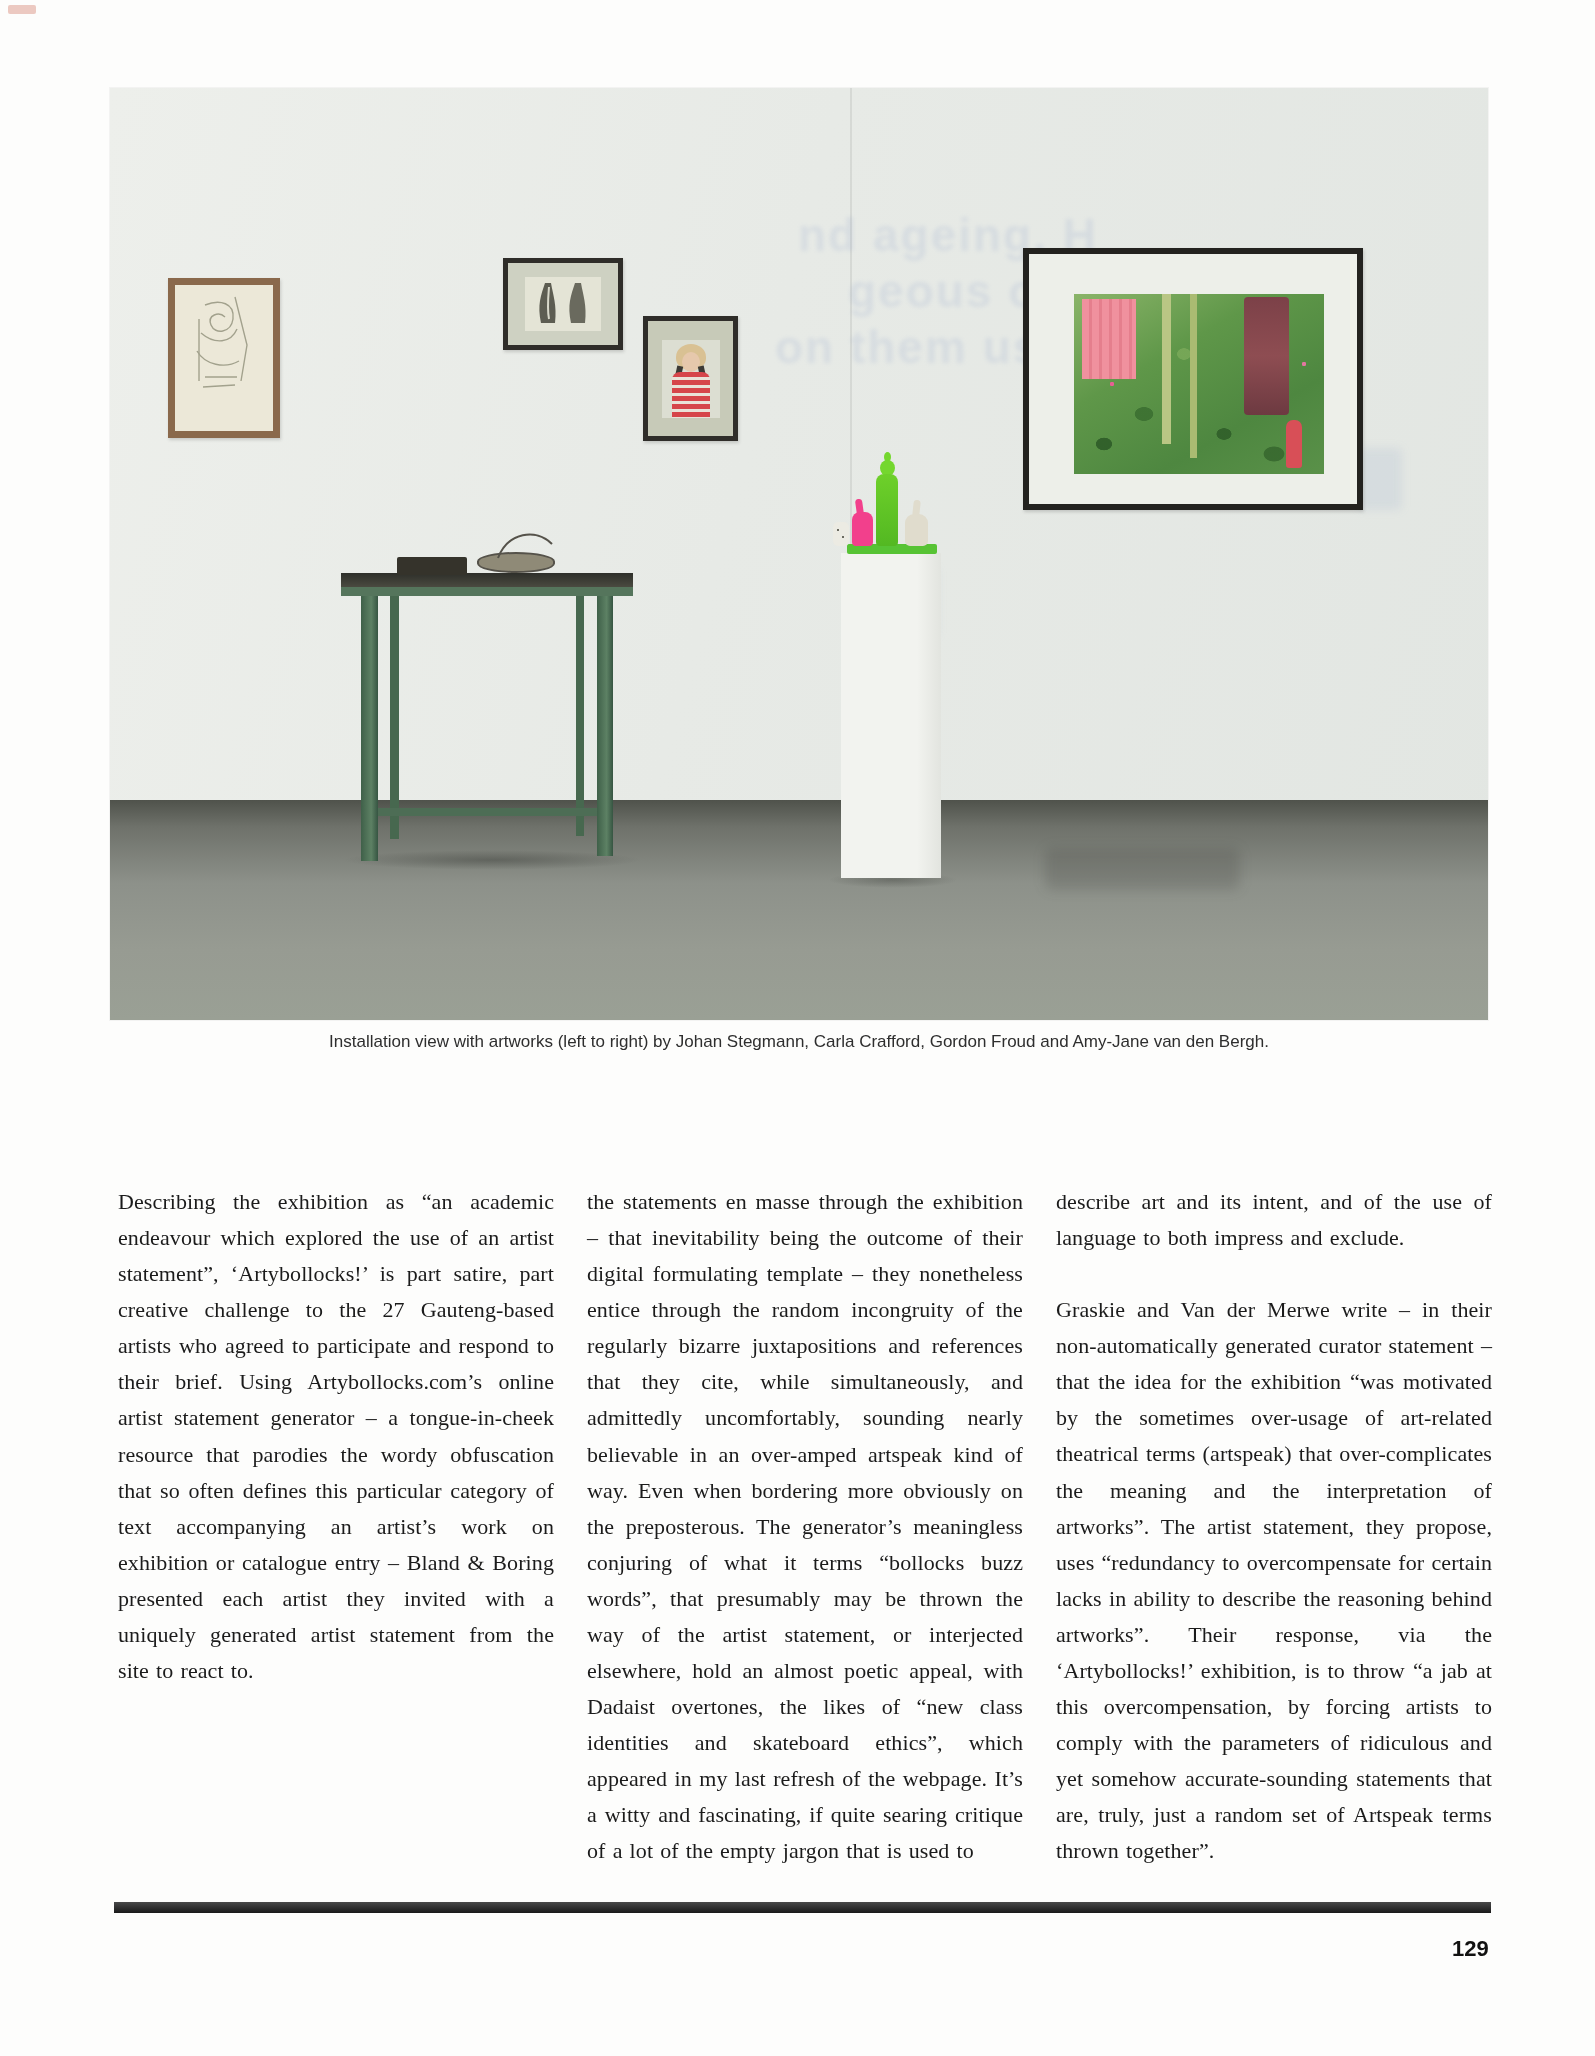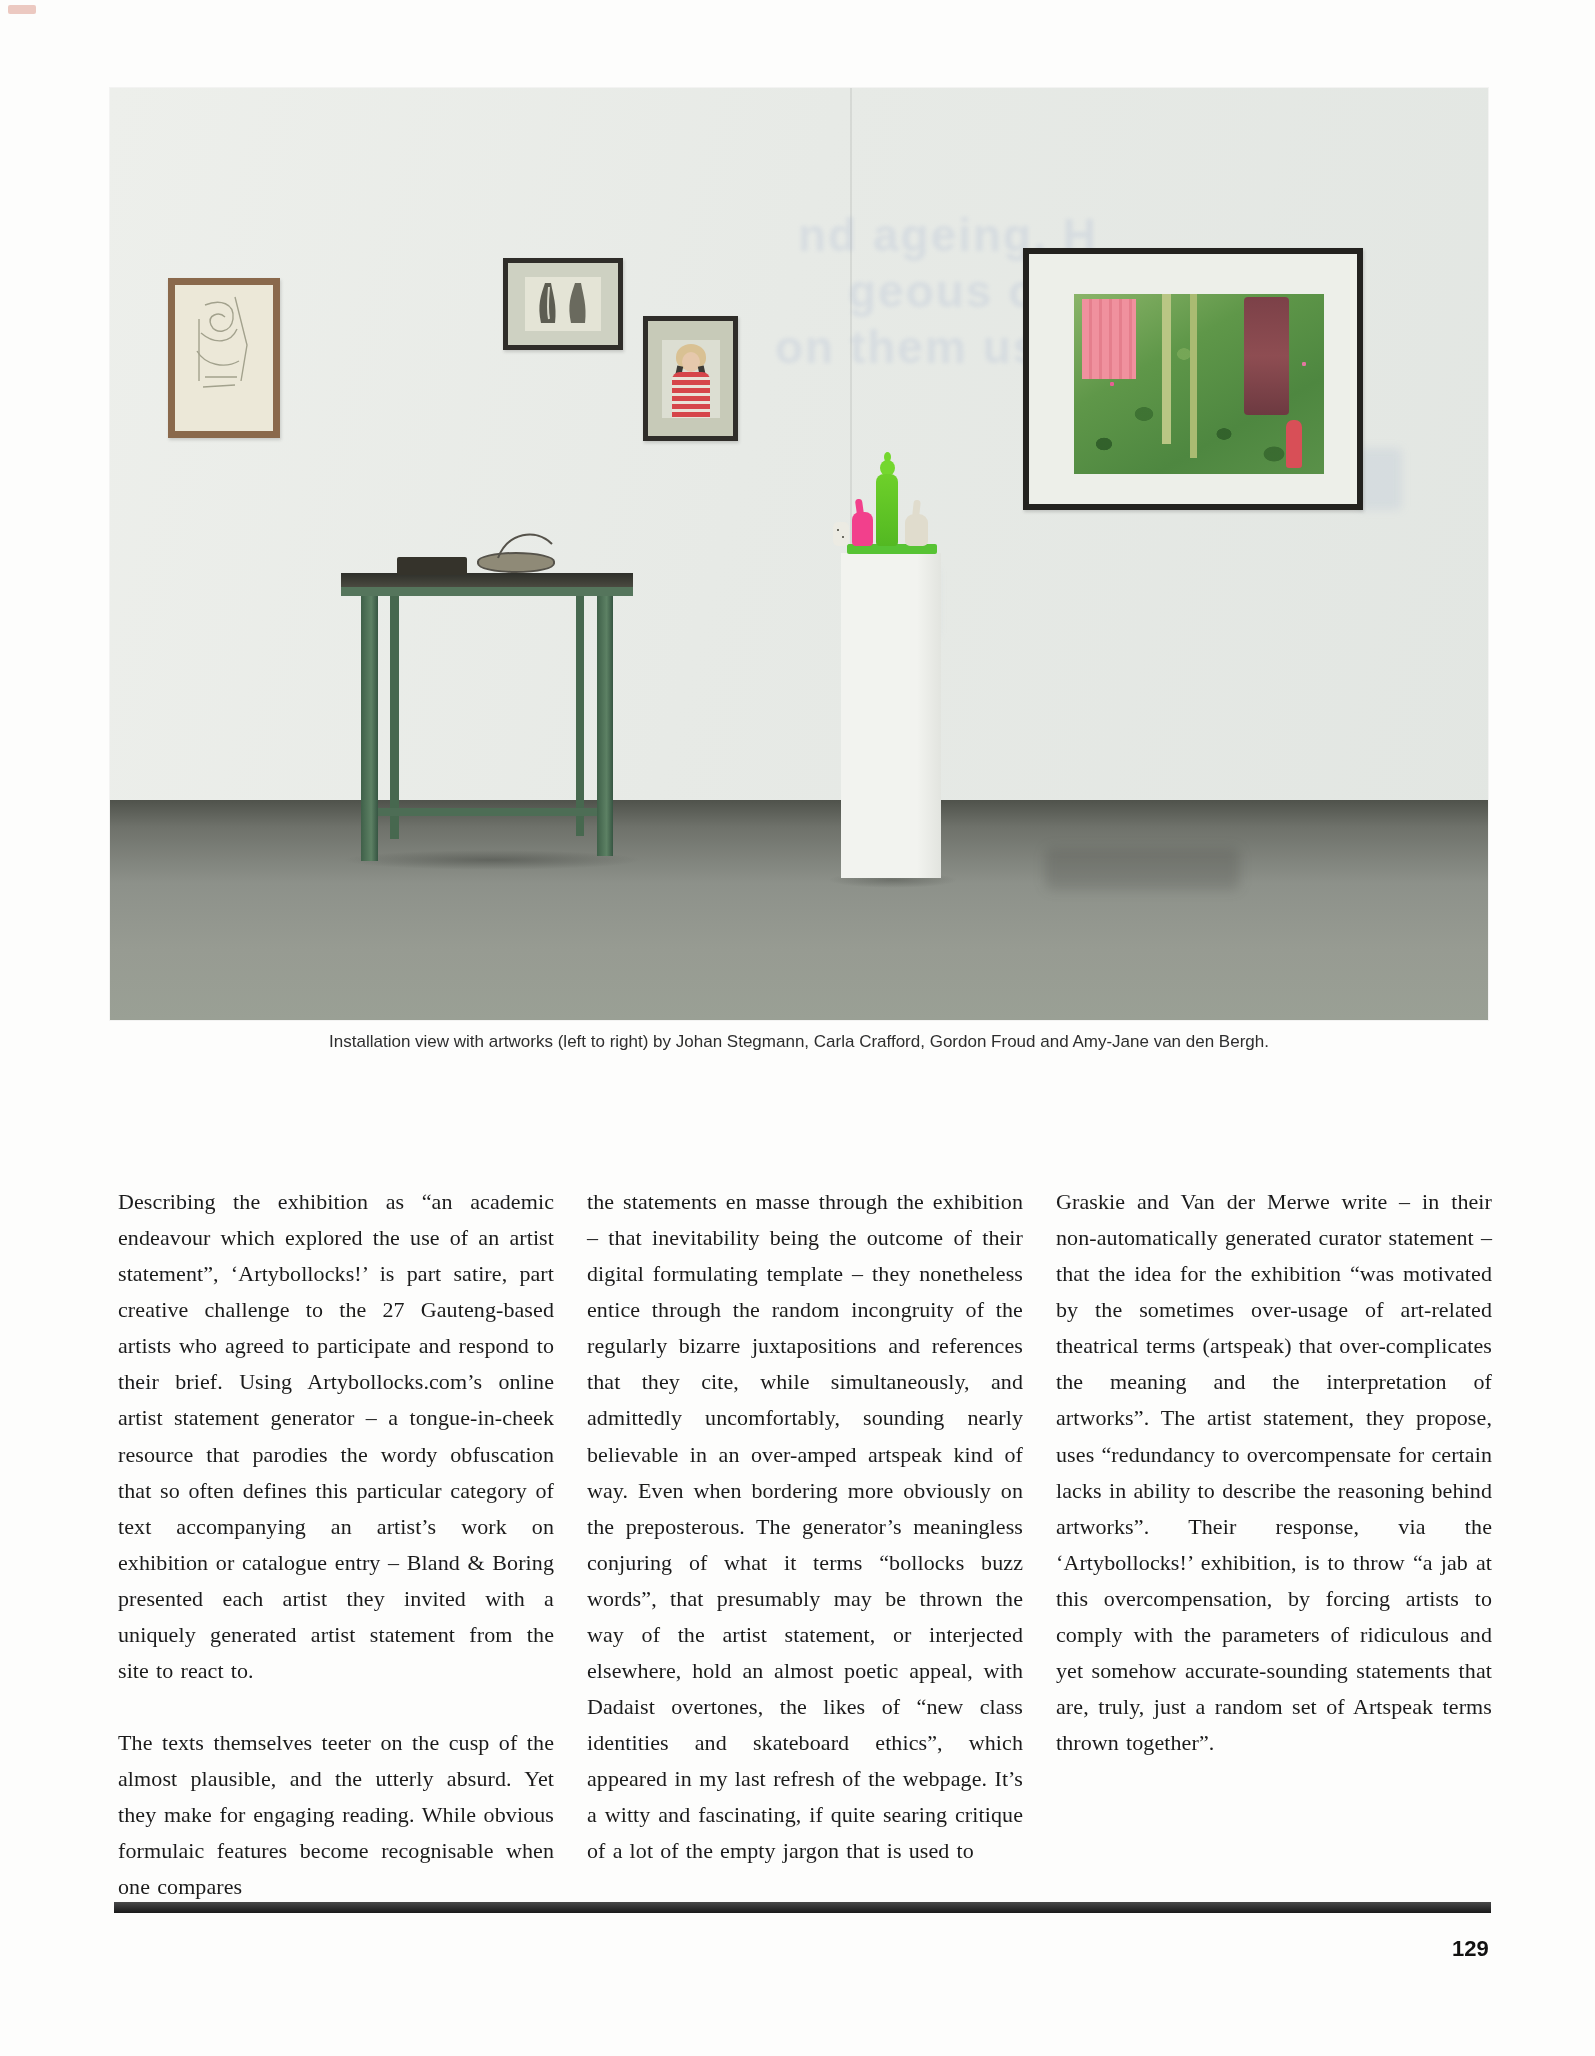--- a/index.html
+++ b/index.html
@@ -219,24 +219,24 @@
   <div class="fig-white-sm"></div>
   <div class="fig-bunny-ear"></div>
   <div class="fig-bunny"></div>
 </div>
 
 <div class="caption">Installation view with artworks (left to right) by Johan Stegmann, Carla Crafford, Gordon Froud and Amy-Jane van den Bergh.</div>
 
 <div class="article">
   <div class="col">
     <p>Describing the exhibition as “an academic endeavour which explored the use of an artist statement”, ‘Artybollocks!’ is part satire, part creative challenge to the 27 Gauteng-based artists who agreed to participate and respond to their brief. Using Artybollocks.com’s online artist statement generator – a tongue-in-cheek resource that parodies the wordy obfuscation that so often defines this particular category of text accompanying an artist’s work on exhibition or catalogue entry – Bland &amp; Boring presented each artist they invited with a uniquely generated artist statement from the site to react to.</p>
-    <p>The texts themselves teeter on the cusp of the almost plausible, and the utterly absurd. Yet they make for engaging reading. While obvious formulaic features become recognisable when one compares</p>
   </div>
   <div class="col">
     <p>the statements en masse through the exhibition – that inevitability being the outcome of their digital formulating template – they nonetheless entice through the random incongruity of the regularly bizarre juxtapositions and references that they cite, while simultaneously, and admittedly uncomfortably, sounding nearly believable in an over-amped artspeak kind of way. Even when bordering more obviously on the preposterous. The generator’s meaningless conjuring of what it terms “bollocks buzz words”, that presumably may be thrown the way of the artist statement, or interjected elsewhere, hold an almost poetic appeal, with Dadaist overtones, the likes of “new class identities and skateboard ethics”, which appeared in my last refresh of the webpage. It’s a witty and fascinating, if quite searing critique of a lot of the empty jargon that is used to</p>
   </div>
   <div class="col">
+    <p>describe art and its intent, and of the use of language to both impress and exclude.</p>
     <p>Graskie and Van der Merwe write – in their non-automatically generated curator statement – that the idea for the exhibition “was motivated by the sometimes over-usage of art-related theatrical terms (artspeak) that over-complicates the meaning and the interpretation of artworks”. The artist statement, they propose, uses “redundancy to overcompensate for certain lacks in ability to describe the reasoning behind artworks”. Their response, via the ‘Artybollocks!’ exhibition, is to throw “a jab at this overcompensation, by forcing artists to comply with the parameters of ridiculous and yet somehow accurate-sounding statements that are, truly, just a random set of Artspeak terms thrown together”.</p>
   </div>
 </div>
 
 <div class="rule-bar"></div>
 <div class="page-number">129</div>
 
 </body></html>

